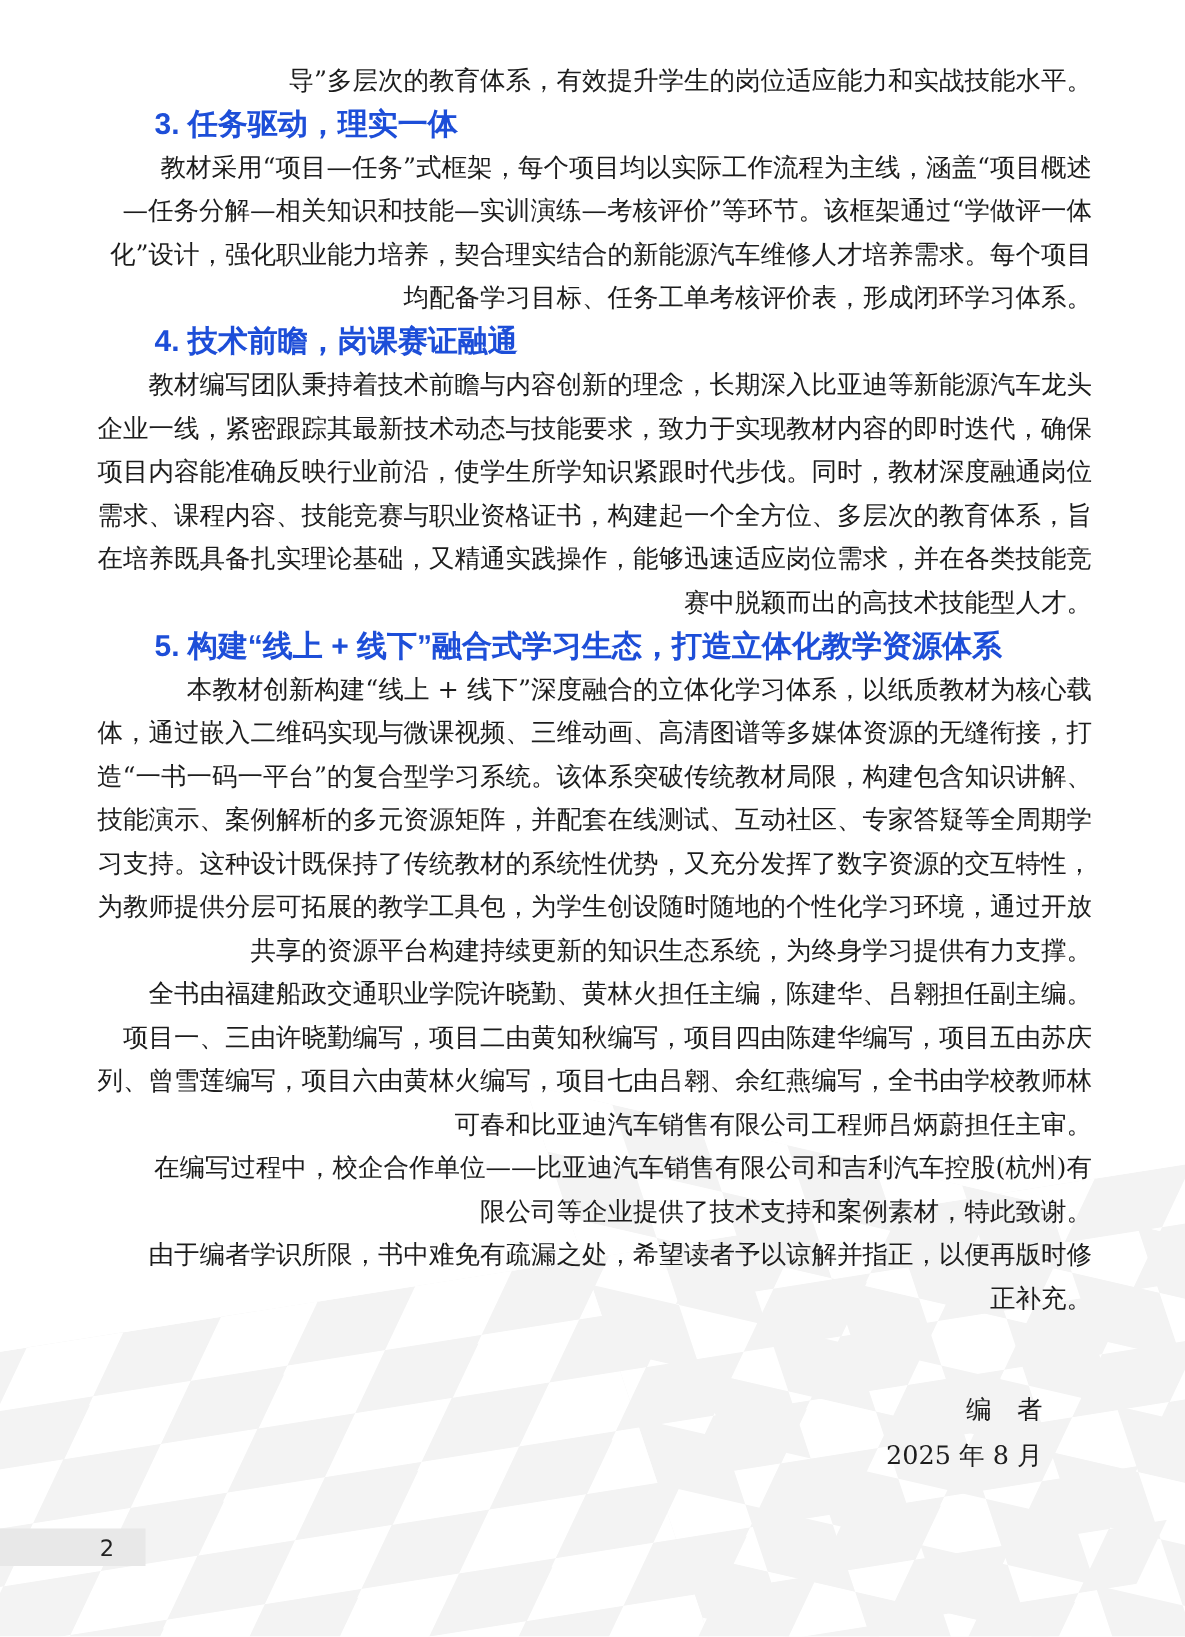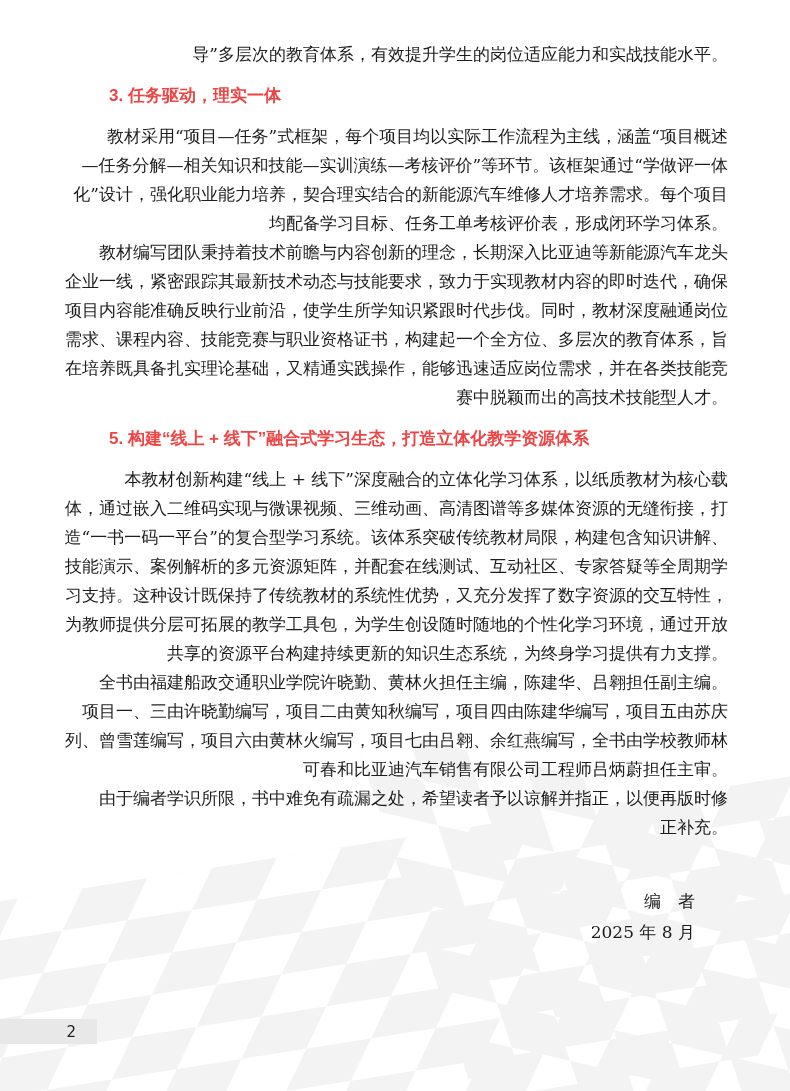--- a/index.html
+++ b/index.html
@@ -36,26 +36,26 @@
     left: 63px; top: 40px;
     width: 665px;
     font-size: 17px;
     line-height: 29px;
     color: #1c1c1c;
     text-align: justify;
   }
   .content p { margin: 0; text-indent: 2em; text-align: right; }
   .content p.cont { text-indent: 0; }
   .content h3 {
-    margin: 12px;
-    font-size: 17px;
+    margin: 0;
+    font-size: 20px;
     line-height: 29px;
     text-indent: 2em;
     font-weight: 700;
-    color: #ef4444;
+    color: #1d4ed8;
     font-family: "Liberation Sans", "DejaVu Sans", sans-serif;
   }
   .signature-wrap {
     margin-top: 44px;
     padding-right: 33px;
     text-align: right;
   }
   .signature {
     display: inline-block;
     text-align: center;
@@ -82,24 +82,26 @@
 
 <div class="page">
 
   <div class="flag flag-left"></div>
   <div class="flag flag-right"></div>
 
   <main class="content">
     <p class="cont">导”多层次的教育体系，有效提升学生的岗位适应能力和实战技能水平。</p>
     <h3>3. 任务驱动，理实一体</h3>
     <p>教材采用“项目—任务”式框架，每个项目均以实际工作流程为主线，涵盖“项目概述—任务分解—相关知识和技能—实训演练—考核评价”等环节。该框架通过“学做评一体化”设计，强化职业能力培养，契合理实结合的新能源汽车维修人才培养需求。每个项目均配备学习目标、任务工单考核评价表，形成闭环学习体系。</p>
+    <h3>4. 技术前瞻，岗课赛证融通</h3>
     <p>教材编写团队秉持着技术前瞻与内容创新的理念，长期深入比亚迪等新能源汽车龙头企业一线，紧密跟踪其最新技术动态与技能要求，致力于实现教材内容的即时迭代，确保项目内容能准确反映行业前沿，使学生所学知识紧跟时代步伐。同时，教材深度融通岗位需求、课程内容、技能竞赛与职业资格证书，构建起一个全方位、多层次的教育体系，旨在培养既具备扎实理论基础，又精通实践操作，能够迅速适应岗位需求，并在各类技能竞赛中脱颖而出的高技术技能型人才。</p>
     <h3>5. 构建“线上 + 线下”融合式学习生态，打造立体化教学资源体系</h3>
     <p>本教材创新构建“线上 + 线下”深度融合的立体化学习体系，以纸质教材为核心载体，通过嵌入二维码实现与微课视频、三维动画、高清图谱等多媒体资源的无缝衔接，打造“一书一码一平台”的复合型学习系统。该体系突破传统教材局限，构建包含知识讲解、技能演示、案例解析的多元资源矩阵，并配套在线测试、互动社区、专家答疑等全周期学习支持。这种设计既保持了传统教材的系统性优势，又充分发挥了数字资源的交互特性，为教师提供分层可拓展的教学工具包，为学生创设随时随地的个性化学习环境，通过开放共享的资源平台构建持续更新的知识生态系统，为终身学习提供有力支撑。</p>
     <p>全书由福建船政交通职业学院许晓勤、黄林火担任主编，陈建华、吕翱担任副主编。项目一、三由许晓勤编写，项目二由黄知秋编写，项目四由陈建华编写，项目五由苏庆列、曾雪莲编写，项目六由黄林火编写，项目七由吕翱、余红燕编写，全书由学校教师林可春和比亚迪汽车销售有限公司工程师吕炳蔚担任主审。</p>
+    <p>在编写过程中，校企合作单位——比亚迪汽车销售有限公司和吉利汽车控股(杭州)有限公司等企业提供了技术支持和案例素材，特此致谢。</p>
     <p>由于编者学识所限，书中难免有疏漏之处，希望读者予以谅解并指正，以便再版时修正补充。</p>
 
     <div class="signature-wrap">
       <div class="signature">
         <p>编　者</p>
         <p>2025 年 8 月</p>
       </div>
     </div>
   </main>
 

